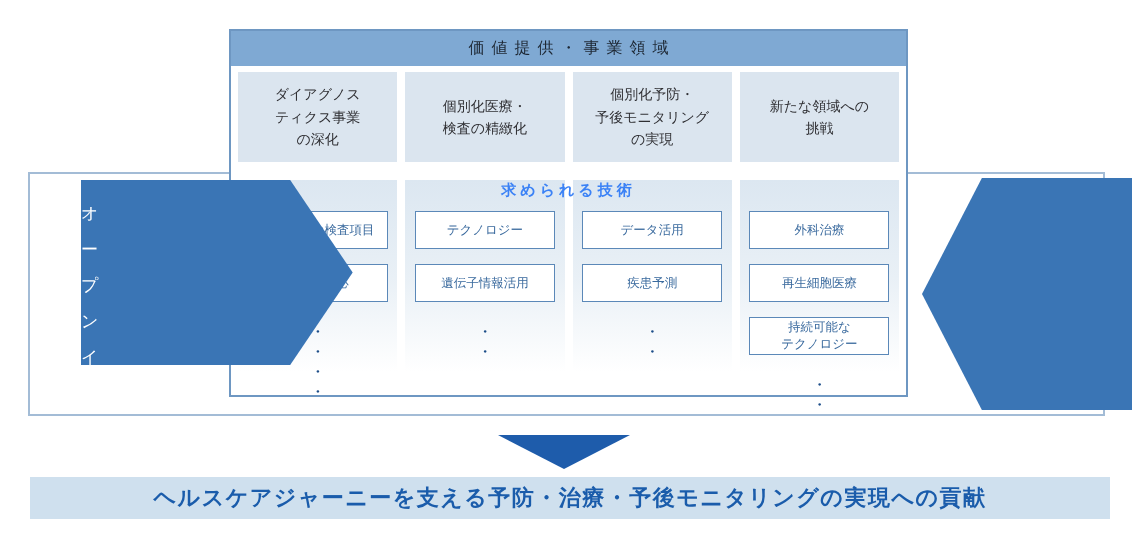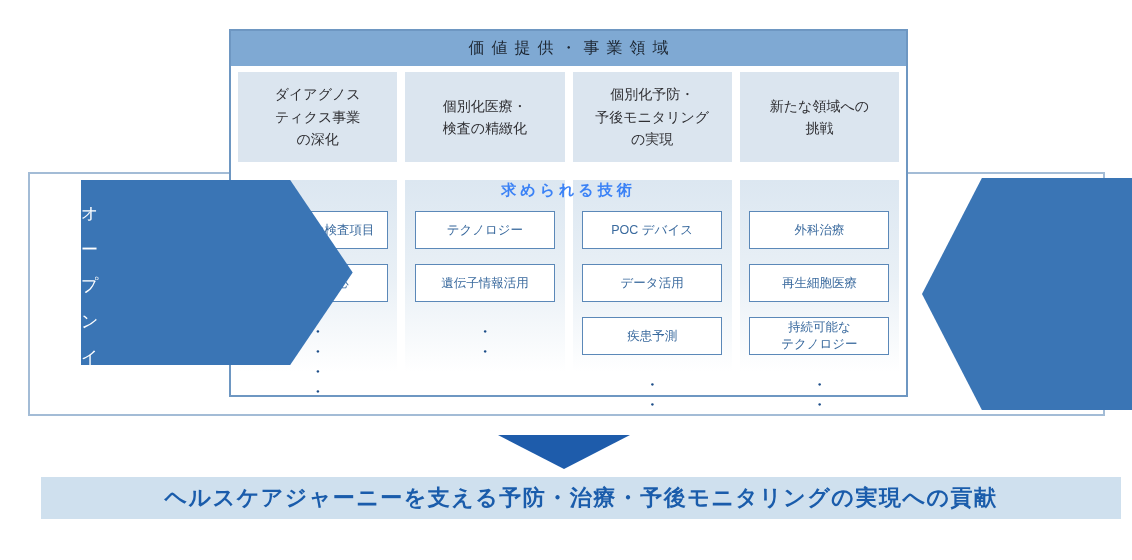--- a/index.html
+++ b/index.html
@@ -97,21 +97,21 @@
     border-left: 66px solid transparent;
     border-right: 66px solid transparent;
     border-top: 34px solid #1e5cab;
   }
 
   
   .banner {
     position: absolute; left: 30px; top: 477px;
     width: 1080px; height: 42px; background: #cfe0ee;
     display: flex; align-items: center; justify-content: center;
-    font-size: 22px; font-weight: bold; color: #1a5cab; letter-spacing: 1.5px; margin-left: 11px;
+    font-size: 22px; font-weight: bold; color: #1a5cab; letter-spacing: 1.5px;
   }
 </style>
 </head>
 <body>
 
 <div class="stage">
 
   <div class="band"></div>
 
   <div class="pent pent-left">
@@ -158,21 +158,20 @@
         </div>
 
         <div class="techcol">
           <div class="techitem">テクノロジー</div>
           <div class="techitem">遺伝子情報活用</div>
           <div class="dots">・
 ・</div>
         </div>
 
         <div class="techcol">
-          <div class="techitem">POC デバイス</div>
           <div class="techitem">データ活用</div>
           <div class="techitem">疾患予測</div>
           <div class="dots">・
 ・</div>
         </div>
 
         <div class="techcol">
           <div class="techitem">外科治療</div>
           <div class="techitem">再生細胞医療</div>
           <div class="techitem">持続可能な

